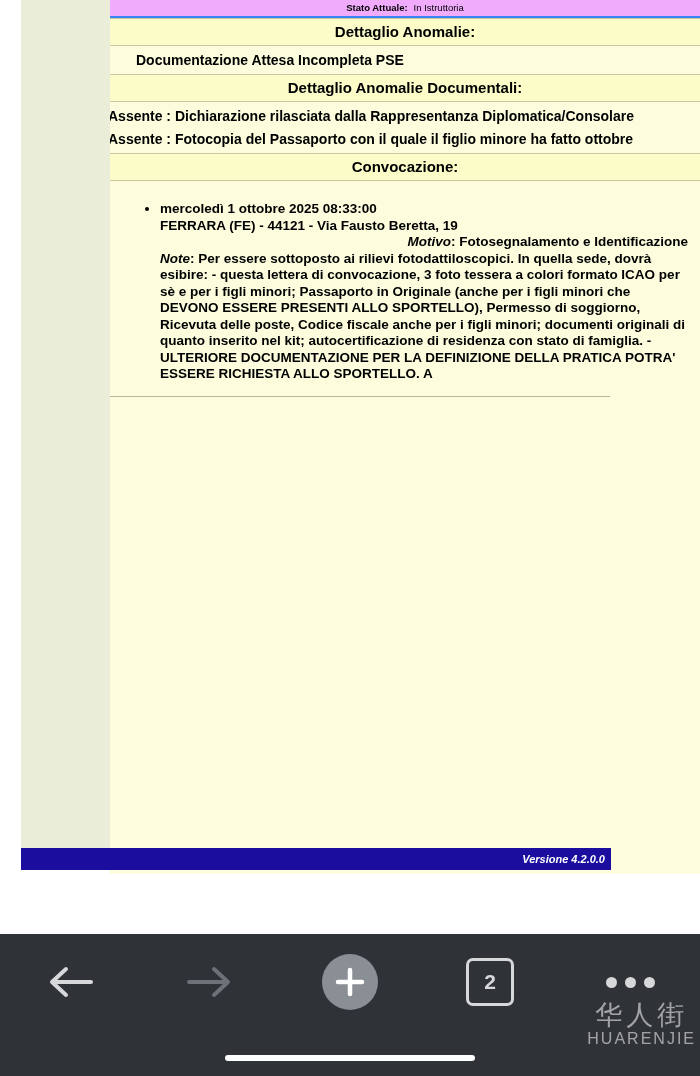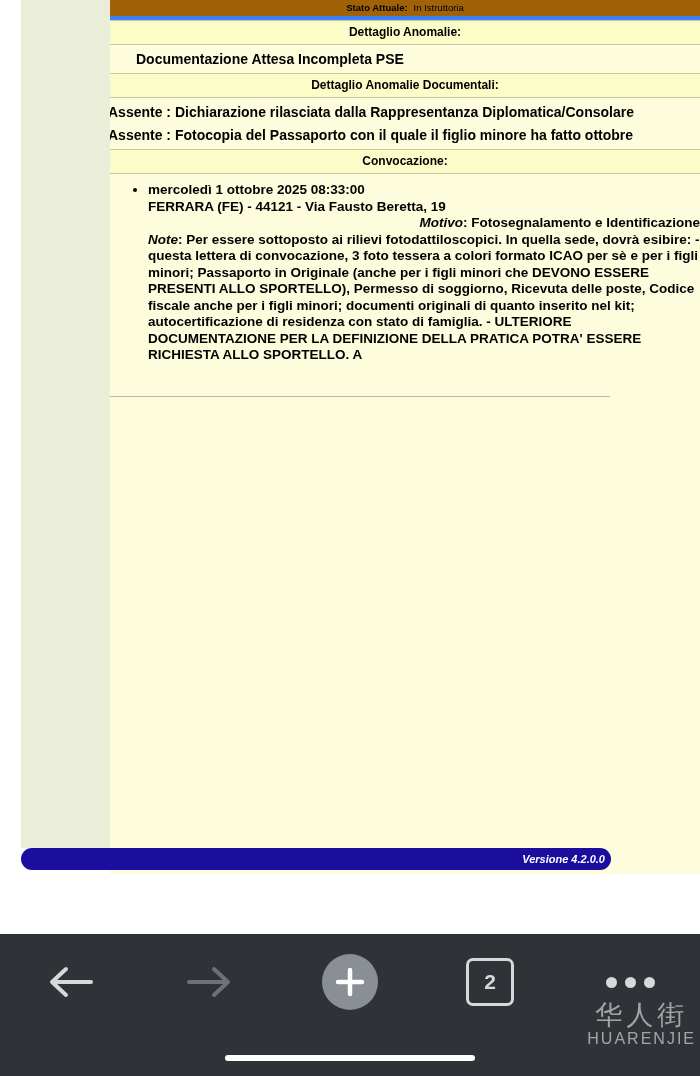--- a/index.html
+++ b/index.html
@@ -48,32 +48,32 @@
     height: 934px;
     background: #fdfdde;
     z-index: -1;
   }
   .band {
     background: #fcfcc8;
     border-top: 1px solid #c9c9a0;
     border-bottom: 1px solid #c9c9a0;
     text-align: center;
     font-weight: bold;
-    font-size: 12px;
+    font-size: 15px;
     color: #000;
     padding: 4px 0 5px 0;
   }
   .state-row {
-    background: #a16207;
+    background: #f0abfc;
     text-align: center;
     font-size: 9.5px;
     font-weight: bold;
     color: #000;
     padding: 2px 0 3px 0;
-    border-bottom: 4px solid #3b82f6;
+    border-bottom: 2px solid #3b82f6;
   }
   .state-row .state-value {
     font-weight: normal;
     font-size: 9.5px;
     margin-left: 6px;
   }
   .anomaly-line {
     font-size: 14px;
     font-weight: bold;
     color: #000;
@@ -86,21 +86,21 @@
     color: #000;
     line-height: 17px;
     padding: 3px 0 3px 0;
     white-space: nowrap;
     margin-left: -2px;
   }
   .conv-wrap {
     padding: 8px 0 0 0;
   }
   ul.conv-list {
-    margin: 0;
+    margin: 12px;
     padding-left: 38px;
     list-style-type: disc;
   }
   ul.conv-list li {
     font-size: 13.5px;
     line-height: 16.5px;
     color: #000;
     font-weight: bold;
   }
   .conv-date { font-weight: bold; }
@@ -125,21 +125,20 @@
     height: 22px;
     background: #1b0e9e;
     color: #ffffff;
     font-size: 11px;
     font-weight: bold;
     font-style: italic;
     text-align: right;
     line-height: 22px;
     padding-right: 6px;
     box-sizing: border-box;
-    border-radius: 11px;
   }
   
   .toolbar {
     position: absolute;
     left: 0;
     top: 934px;
     width: 700px;
     height: 142px;
     background: #2f3338;
   }

